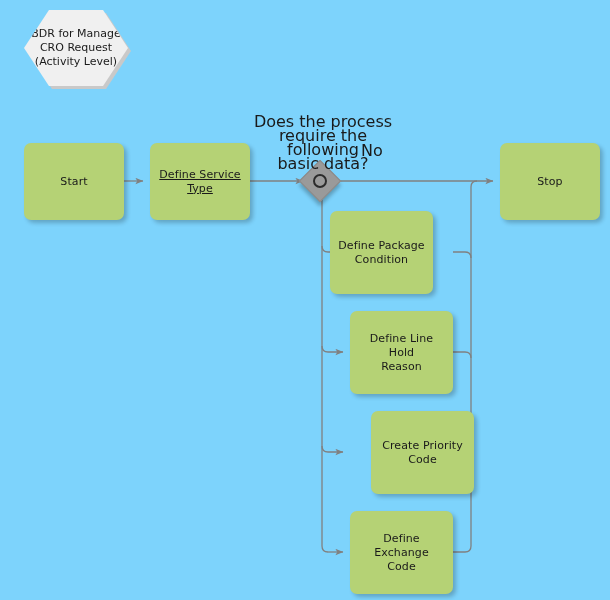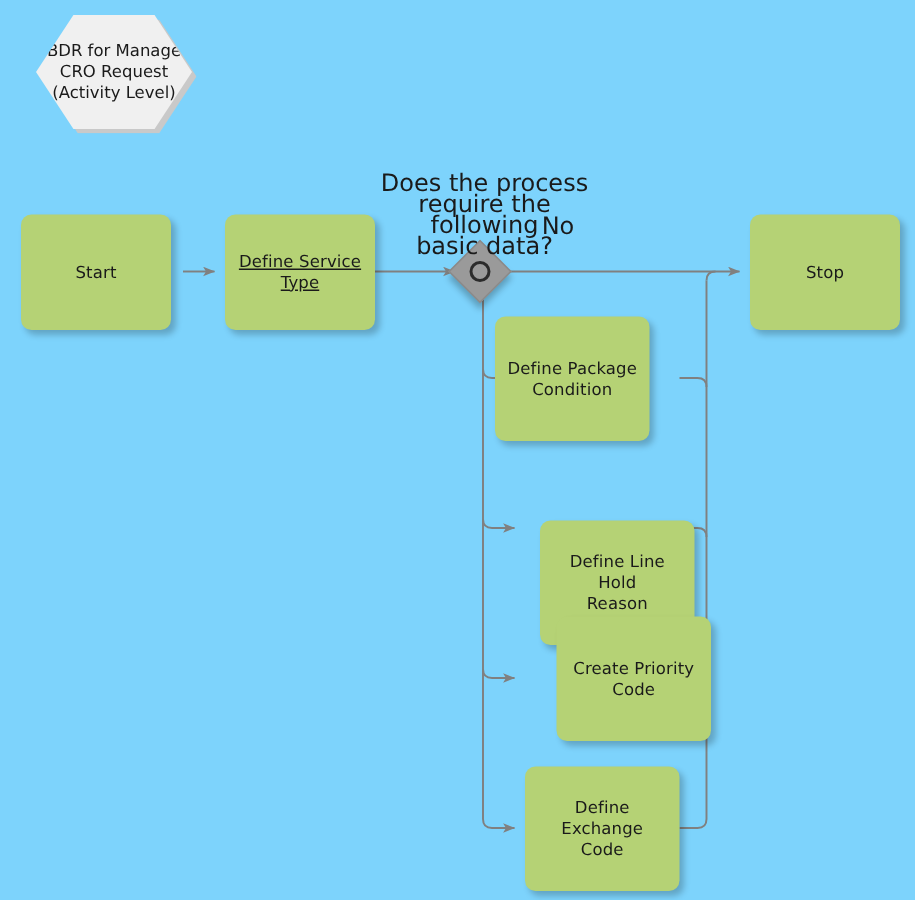--- a/index.html
+++ b/index.html
@@ -137,21 +137,21 @@
     </g>
   </svg>
 
   <div class="hexshadow" style="left:27px; top:13px; width:104px; height:76px;"></div>
   <div class="hexnode" style="left:24px; top:10px; width:104px; height:76px;">
     <span class="label">BDR for Manage
 CRO Request
 (Activity Level)</span>
   </div>
 
-  <div class="node task" style="left:14px; top:143px; width:100px; height:77px;">
+  <div class="node task" style="left:24px; top:143px; width:100px; height:77px;">
     <span class="label">Start</span>
   </div>
 
   <div class="node task" style="left:150px; top:143px; width:100px; height:77px;text-decoration:underline;">
     <span class="label">Define Service
 Type</span>
   </div>
 
   <div class="gateway" style="left:305px; top:166px;">
     <span class="inner"></span>
@@ -159,21 +159,21 @@
 
   <div class="node task" style="left:500px; top:143px; width:100px; height:77px;">
     <span class="label">Stop</span>
   </div>
 
   <div class="node task" style="left:330px; top:211px; width:103px; height:83px;">
     <span class="label">Define Package
 Condition</span>
   </div>
 
-  <div class="node task" style="left:360px; top:311px; width:103px; height:83px;margin-top:36px;">
+  <div class="node task" style="left:350px; top:311px; width:103px; height:83px;">
     <span class="label">Define Line Hold
 Reason</span>
   </div>
 
   <div class="node task" style="left:371px; top:411px; width:103px; height:83px;">
     <span class="label">Create Priority
 Code</span>
   </div>
 
   <div class="node task" style="left:350px; top:511px; width:103px; height:83px;">

